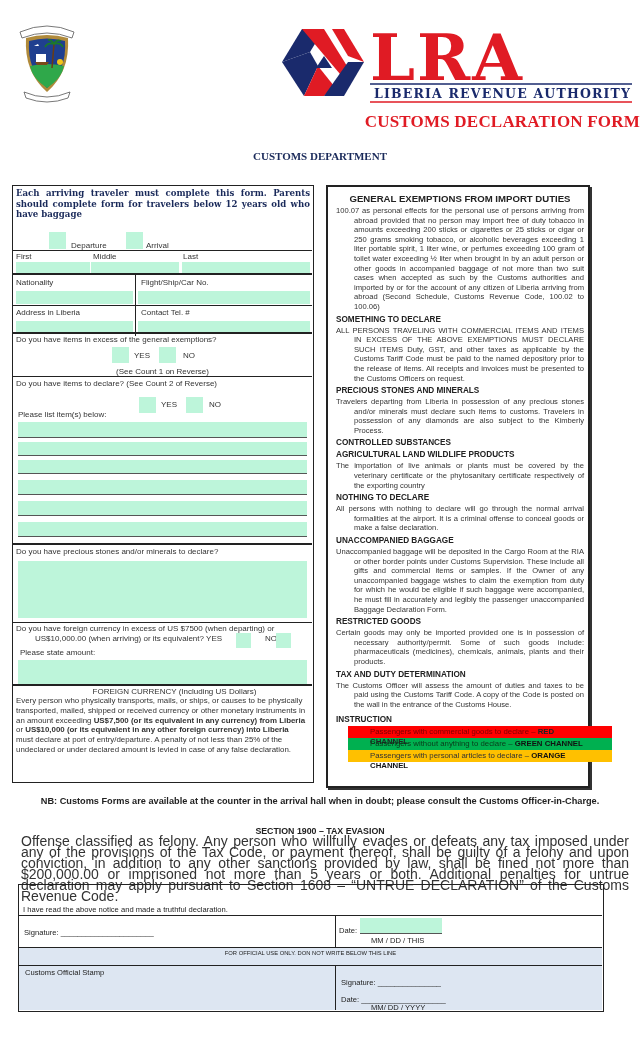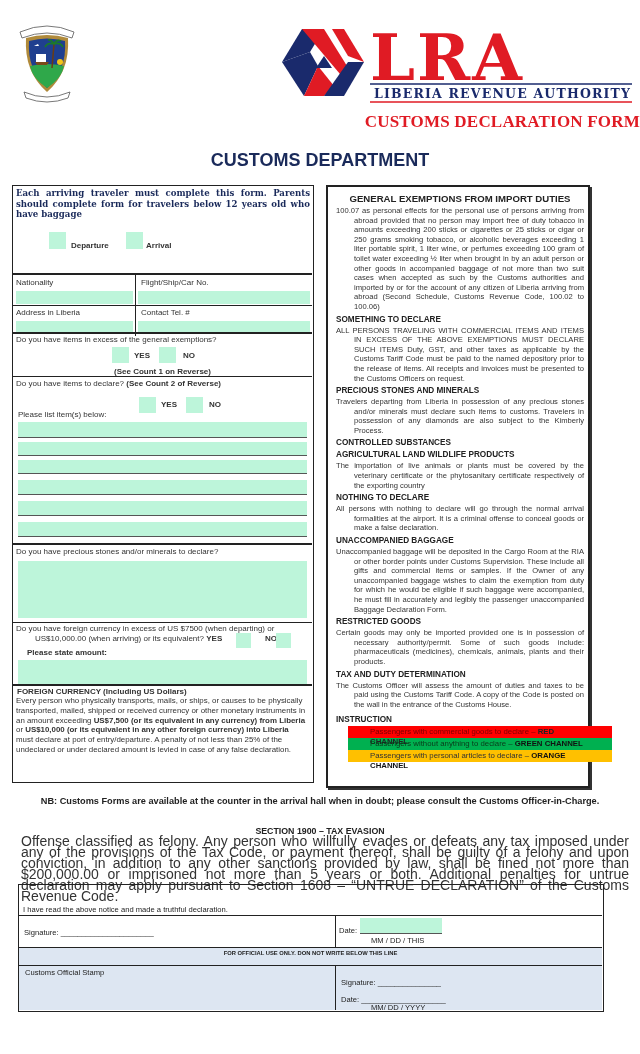--- a/index.html
+++ b/index.html
@@ -1,28 +1,28 @@
 <!DOCTYPE html>
 <html><head>
 <meta charset="utf-8">
 <style>
 *{box-sizing:border-box;margin:0;padding:0}
 body{width:640px;height:1054px;background:#fff;font-family:"Liberation Sans",sans-serif;color:#222;position:relative;overflow:hidden}
 .abs{position:absolute}
 .seal{left:16px;top:22px;width:62px;height:84px}
 .logo{left:282px;top:24px;width:352px;height:80px}
 .title1{left:0;width:640px;top:112px;text-align:right;font-family:Liberation Serif, serif;font-weight:bold;font-size:17px;color:#e01b24;letter-spacing:.2px}
-.title2{left:0;width:640px;top:150px;text-align:center;font-family:Liberation Sans, sans-serif;font-weight:bold;font-size:18px;color:#1a2a5a}
+.title2{left:0;width:640px;top:150px;text-align:center;font-family:Liberation Serif, serif;font-weight:bold;font-size:11px;color:#1a2a5a}
 .green{background:#bdf5da}
 
 .lform{left:12px;top:185px;width:302px;height:598px;border:1.5px solid #222}
 .intro{padding:2px 3px;font-family:"DejaVu Serif",serif;font-weight:bold;font-size:8.6px;color:#1a2a5a;line-height:10.5px;text-align:justify}
 .intro .center{text-align:center;display:block;margin-top:2px}
 .lbl{font-size:8px;color:#333}
-.b{font-weight:bold}
+.b{font-weight:normal}
 .row{position:absolute;left:0;width:299px;border-top:1.3px solid #222}
 .box{position:absolute}
 .line{position:absolute;border-bottom:1px solid #555}
 
 .rpanel{left:326px;top:185px;width:264px;height:603px;border:2px solid #222;box-shadow:2px 2px 0 #333;padding:6px 4px 0 8px}
 .rpanel h3{font-size:9.6px;text-align:center;margin-bottom:2px;color:#222}
 .rpanel h4{font-size:8.2px;margin:3px 0 2px;color:#222}
 .rpanel p{font-size:7.6px;line-height:9.6px;text-align:justify;padding-left:18px;text-indent:-18px;color:#333}
 .chan{margin-left:12px;width:264px;font-size:7.8px;padding:1px 22px;height:12px;line-height:10px}
 .nb{left:0;width:640px;top:796px;text-align:center;font-size:9.2px;font-weight:bold}
@@ -72,20 +72,28 @@
 
 <div class="abs lform">
   <div class="intro">
     <span>Each arriving traveler must complete this form. Parents should complete form for travelers below 12 years old who have baggage</span>
   </div>
   <div class="box green" style="left:36px;top:46px;width:17px;height:17px"></div>
   <div class="box lbl b" style="left:58px;top:55px">Departure</div>
   <div class="box green" style="left:113px;top:46px;width:17px;height:17px"></div>
   <div class="box lbl b" style="left:133px;top:55px">Arrival</div>
 
+  <div class="row" style="top:64px;height:30px">
+    <div class="box lbl" style="left:3px;top:1px">First</div>
+    <div class="box lbl" style="left:80px;top:1px">Middle</div>
+    <div class="box lbl" style="left:170px;top:1px">Last</div>
+    <div class="box green" style="left:3px;top:11px;width:74px;height:13px"></div>
+    <div class="box green" style="left:78px;top:11px;width:88px;height:13px"></div>
+    <div class="box green" style="left:169px;top:11px;width:128px;height:13px"></div>
+  </div>
   <div class="row" style="top:87px;height:32px;border-top-width:2px">
     <div class="box" style="left:122px;top:0;height:32px;border-left:1.3px solid #222"></div>
     <div class="box lbl" style="left:3px;top:3px">Nationality</div>
     <div class="box lbl" style="left:128px;top:3px">Flight/Ship/Car No.</div>
     <div class="box green" style="left:3px;top:16px;width:117px;height:13px"></div>
     <div class="box green" style="left:125px;top:16px;width:172px;height:13px"></div>
   </div>
   <div class="row" style="top:119px;height:30px">
     <div class="box" style="left:122px;top:0;height:30px;border-left:1.3px solid #222"></div>
     <div class="box lbl" style="left:3px;top:2px">Address in Liberia</div>
@@ -124,26 +132,26 @@
   </div>
 
   <div class="row" style="top:436px;height:62px">
     <div class="box lbl" style="left:3px;top:1px;line-height:9.5px">
       <div>Do you have foreign currency in excess of US $7500 (when departing) or</div>
       <div style="padding-left:19px"><span>US$10,000.00 (when arriving) or its equivalent?</span> <span class="b">YES</span></div>
     </div>
     <div class="box green" style="left:223px;top:10px;width:15px;height:15px"></div>
     <div class="box lbl b" style="left:252px;top:11px">NO</div>
     <div class="box green" style="left:263px;top:10px;width:15px;height:15px"></div>
-    <div class="box lbl b" style="left:14px;top:25px">Please state amount:</div>
+    <div class="box lbl b" style="left:7px;top:25px">Please state amount:</div>
     <div class="box green" style="left:5px;top:37px;width:289px;height:25px"></div>
   </div>
 
   <div class="row" style="top:498px;height:98px;border-top-width:2px">
-    <div class="box lbl b" style="left:4px;width:299px;text-align:left;top:1px">FOREIGN CURRENCY (Including US Dollars)</div>
+    <div class="box lbl b" style="left:12px;width:299px;text-align:center;top:1px">FOREIGN CURRENCY (Including US Dollars)</div>
     <div class="box" style="left:3px;top:10px;width:292px;font-size:7.9px;line-height:9.8px;color:#333"><span>Every person who physically transports, mails, or ships, or causes to be physically transported, mailed, shipped or received currency or other monetary instruments in an amount exceeding </span><b>US$7,500 (or its equivalent in any currency) from Liberia</b><span> or </span><b>US$10,000 (or its equivalent in any other foreign currency) into Liberia</b><span> must declare at port of entry/departure. A penalty of not less than 25% of the undeclared or under declared amount is levied in case of any false declaration.</span></div>
   </div>
 </div>
 
 <div class="abs rpanel">
   <h3>GENERAL EXEMPTIONS FROM IMPORT DUTIES</h3>
   <p>100.07 as personal effects for the personal use of persons arriving from abroad provided that no person may import free of duty tobacco in amounts exceeding 200 sticks or cigarettes or 25 sticks or cigar or 250 grams smoking tobacco, or alcoholic beverages exceeding 1 liter portable spirit, 1 liter wine, or perfumes exceeding 100 gram of toilet water exceeding ½ liter when brought in by an adult person or other goods in accompanied baggage of not more than two suit cases when accepted as such by the Customs authorities and imported by or for the account of any citizen of Liberia arriving from abroad (Second Schedule, Customs Revenue Code, 100.02 to 100.06)</p>
   <h4>SOMETHING TO DECLARE</h4>
   <p>ALL PERSONS TRAVELING WITH COMMERCIAL ITEMS AND ITEMS IN EXCESS OF THE ABOVE EXEMPTIONS MUST DECLARE SUCH ITEMS Duty, GST, and other taxes as applicable by the Customs Tariff Code must be paid to the named depository prior to the release of items. All receipts and invoices must be presented to the Customs Officers on request.</p>
   <h4>PRECIOUS STONES AND MINERALS</h4>

